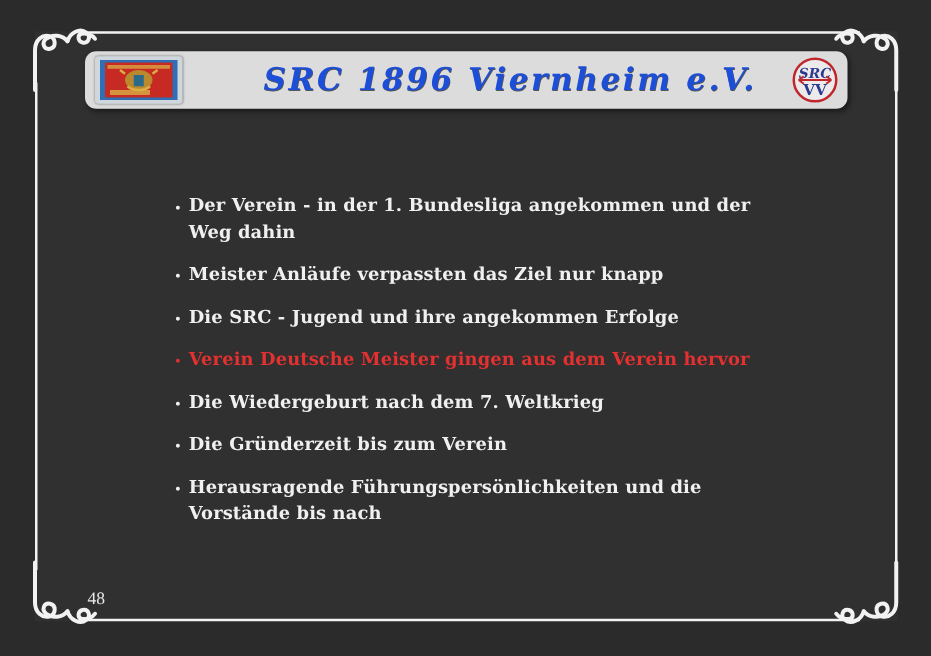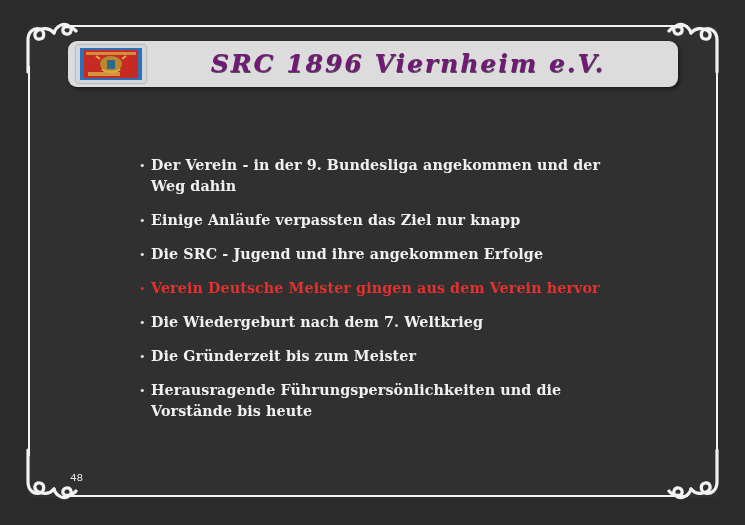--- a/index.html
+++ b/index.html
@@ -84,21 +84,21 @@
   #club-banner svg { display: block; width: 70px; height: 38px; }
 
   #page-title {
     position: absolute;
     left: 90px;
     top: 0;
     width: 500px;
     height: 46px;
     line-height: 46px;
     text-align: center;
-    color: #701a75;
+    color: #1d4ed8;
     font-family: "DejaVu Serif", serif;
     font-size: 25px;
     font-weight: bold;
     font-style: italic;
     letter-spacing: 2px;
     white-space: nowrap;
     text-shadow: 0.5px 0.5px 0 #555;
   }
 
   #club-logo {
@@ -139,22 +139,22 @@
     letter-spacing: 0.1px;
   }
   .bullet-item.highlight { color: #e33030; }
 
   
   #page-number {
     position: absolute;
     left: 70px;
     top: 472px;
     color: #e8e8e8;
-    font-family: Liberation Mono, monospace;
-    font-size: 11px;
+    font-family: Liberation Serif, serif;
+    font-size: 14px;
   }
 </style>
 </head>
 <body>
 
 <div id="slide">
 
   <div id="slide-bg-inner"></div>
 
   <div class="frame-line h" id="frame-top"></div>
@@ -198,56 +198,65 @@
         <rect x="12" y="27" width="32" height="4" fill="#d9ae45" opacity="0.8"></rect>
         <ellipse cx="35" cy="19" rx="11" ry="8" fill="#b8922f" opacity="0.9"></ellipse>
         <rect x="31" y="15" width="8" height="9" fill="#2b6a8a"></rect>
         <path d="M24 14 L20 11 M46 14 L50 11" stroke="#d9ae45" stroke-width="2" fill="none"></path>
         <path d="M26 24 C30 28 40 28 44 24" stroke="#d9ae45" stroke-width="2" fill="none"></path>
       </svg>
     </div>
 
     <div id="page-title">SRC 1896 Viernheim e.V.</div>
 
+    <div id="club-logo">
+      <svg viewBox="0 0 40 40">
+        <circle cx="20" cy="20" r="17" fill="#eceaea" stroke="#c0272d" stroke-width="2"></circle>
+        <text x="20" y="18" text-anchor="middle" font-family="DejaVu Serif, serif" font-size="11" font-weight="bold" font-style="italic" fill="#2b3a8f">SRC</text>
+        <path d="M7 20 L33 20" stroke="#c0272d" stroke-width="1.6"></path>
+        <path d="M7 20 L11 17 M7 20 L11 23 M33 20 L29 17 M33 20 L29 23" stroke="#c0272d" stroke-width="1.6" fill="none"></path>
+        <text x="20" y="32" text-anchor="middle" font-family="DejaVu Serif, serif" font-size="12" font-weight="bold" fill="#2b3a8f">VV</text>
+      </svg>
+    </div>
   </div>
 
   <div id="bullet-list">
 
     <div class="bullet-item">
       <span class="bullet-marker">•</span>
-      <span class="bullet-text">Der Verein - in der 9. Bundesliga angekommen und der Weg dahin</span>
-    </div>
-
-    <div class="bullet-item">
-      <span class="bullet-marker">•</span>
-      <span class="bullet-text">Einige Anläufe verpassten das Ziel nur knapp</span>
+      <span class="bullet-text">Der Verein - in der 1. Bundesliga angekommen und der Weg dahin</span>
+    </div>
+
+    <div class="bullet-item">
+      <span class="bullet-marker">•</span>
+      <span class="bullet-text">Meister Anläufe verpassten das Ziel nur knapp</span>
     </div>
 
     <div class="bullet-item">
       <span class="bullet-marker">•</span>
       <span class="bullet-text">Die SRC - Jugend und ihre angekommen Erfolge</span>
     </div>
 
     <div class="bullet-item highlight">
       <span class="bullet-marker">•</span>
       <span class="bullet-text">Verein Deutsche Meister gingen aus dem Verein hervor</span>
     </div>
 
     <div class="bullet-item">
       <span class="bullet-marker">•</span>
       <span class="bullet-text">Die Wiedergeburt nach dem 7. Weltkrieg</span>
     </div>
 
     <div class="bullet-item">
       <span class="bullet-marker">•</span>
-      <span class="bullet-text">Die Gründerzeit bis zum Meister</span>
-    </div>
-
-    <div class="bullet-item">
-      <span class="bullet-marker">•</span>
-      <span class="bullet-text">Herausragende Führungspersönlichkeiten und die Vorstände bis heute</span>
+      <span class="bullet-text">Die Gründerzeit bis zum Verein</span>
+    </div>
+
+    <div class="bullet-item">
+      <span class="bullet-marker">•</span>
+      <span class="bullet-text">Herausragende Führungspersönlichkeiten und die Vorstände bis nach</span>
     </div>
 
   </div>
 
   <div id="page-number">48</div>
 
 </div>
 
 </body></html>

